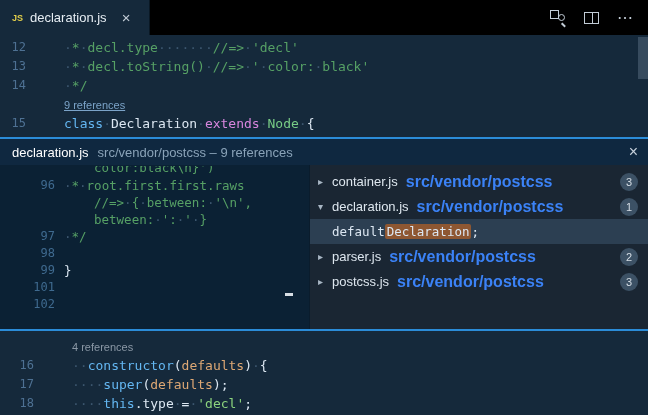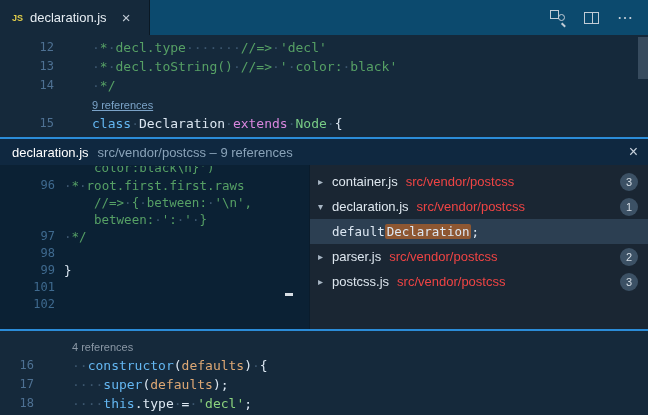--- a/index.html
+++ b/index.html
@@ -1,21 +1,21 @@
 <!DOCTYPE html>
 <html><head>
 <meta charset="utf-8">
 <style>
   * { margin:0; padding:0; box-sizing:border-box; }
   html,body { width:648px; height:415px; overflow:hidden; }
   body { font-family:"Liberation Sans", sans-serif; background:#15293B; color:#DCE7F2; }
   .window { width:648px; height:415px; display:flex; flex-direction:column; position:relative; }
 
   
-  .tabbar { height:35px; background:#0c4a6e; display:flex; align-items:stretch; flex:none; }
+  .tabbar { height:35px; background:#000000; display:flex; align-items:stretch; flex:none; }
   .tab { display:flex; align-items:center; gap:7px; padding:0 10px 0 12px; background:#15293B; min-width:150px; border-right:1px solid #0A1824; }
   .js-icon { color:#E0CD4A; font-weight:bold; font-size:9px; letter-spacing:0; }
   .tab-title { font-size:13px; color:#E6EDF3; }
   .tab-close { color:#C3CDD7; font-size:15px; margin-left:8px; cursor:pointer; }
   .tab-actions { margin-left:auto; display:flex; align-items:center; gap:18px; padding-right:14px; color:#C2CCD6; }
   .icon-preview { position:relative; width:16px; height:16px; }
   .icon-preview .doc { position:absolute; left:0; top:0; width:9px; height:9px; border:1.4px solid #C2CCD6; }
   .icon-preview .lens { position:absolute; right:1px; top:4px; width:7px; height:7px; border:1.6px solid #C2CCD6; border-radius:50%; }
   .icon-preview .handle { position:absolute; right:0; bottom:0; width:5px; height:1.8px; background:#C2CCD6; transform:rotate(45deg); }
   .icon-split { width:15px; height:12px; border:1.4px solid #C2CCD6; position:relative; }
@@ -32,21 +32,21 @@
   .tk-ws { color:#3C566E; }
   .tk-com { color:#56A065; }
   .tk-kw { color:#D886DE; }
   .tk-kwb { color:#64B7F2; }
   .tk-type { color:#78CC86; }
   .tk-str { color:#8CD47E; }
   .tk-plain { color:#DCE7F2; }
   .tk-param { color:#DEA874; }
   .tk-match { background:#C9802E; color:#1B1206; border-radius:2px; padding:0 1px; }
 
-  .editor-top { height:102px; padding-top:3px; flex:none; position:relative;margin-left:28px; }
+  .editor-top { height:102px; padding-top:3px; flex:none; position:relative; }
   .scroll-thumb { position:absolute; right:0; top:2px; width:10px; height:42px; background:rgba(120,140,160,0.35); }
 
   
   .peek { flex:none; height:194px; border-top:2px solid #2B8CD8; border-bottom:2px solid #2B8CD8; display:flex; flex-direction:column; background:#0B2134; }
   .peek-header { height:26px; flex:none; background:#0F2840; display:flex; align-items:center; padding:0 10px 0 12px; }
   .peek-title { font-size:13px; color:#FFFFFF; }
   .peek-meta { font-size:13px; color:#8AA3B8; margin-left:9px; }
   .peek-close { margin-left:auto; color:#C8D2DC; font-size:16px; cursor:pointer; }
   .peek-body { flex:1; display:flex; min-height:0; }
   .peek-code { width:310px; flex:none; background:#0B2134; overflow:hidden; border-right:1px solid #0A1C2C; padding-top:1px; }
@@ -57,21 +57,21 @@
   .peek-code .code-row.clip { height:11px; overflow:hidden; }
   .peek-code .code-row.clip .line-content { margin-top:-7px; padding-left:30px; }
   .peek-code .code-row.current .line-content { border:1px solid #2C4E6E; margin:-1px 0; }
   .cursor-dash { position:absolute; right:16px; bottom:0px; width:8px; height:3px; background:#D8DEE4; }
 
   .peek-results { flex:1; background:#1A2633; overflow:hidden; padding-top:4px; }
   .res-row { height:25px; display:flex; align-items:center; padding:0 10px 0 8px; cursor:pointer; }
   .res-row.selected { background:#2C3F52; }
   .chev { width:14px; flex:none; color:#A8B6C4; font-size:10px; }
   .res-name { font-size:13px; color:#DDE6EE; margin-right:8px; }
-  .res-path { font-size:13px; color:#ef4444; }
+  .res-path { font-size:16px; color:#3b82f6;font-weight:bold; }
   .badge { margin-left:auto; background:#3C5165; color:#D5DDE5; font-size:11px; min-width:18px; height:18px; border-radius:10px; display:flex; align-items:center; justify-content:center; padding:0 5px; }
   .res-row.ref { padding-left:22px; font-family:"DejaVu Sans Mono", monospace; font-size:12.5px; }
   .ref-match { background:rgba(224,108,23,0.55); padding:0 2px; border-radius:2px; }
 
   .editor-bottom { flex:1; padding-top:6px; overflow:hidden;padding-left:8px; }
 </style>
 </head>
 <body>
 
 <div class="window">

